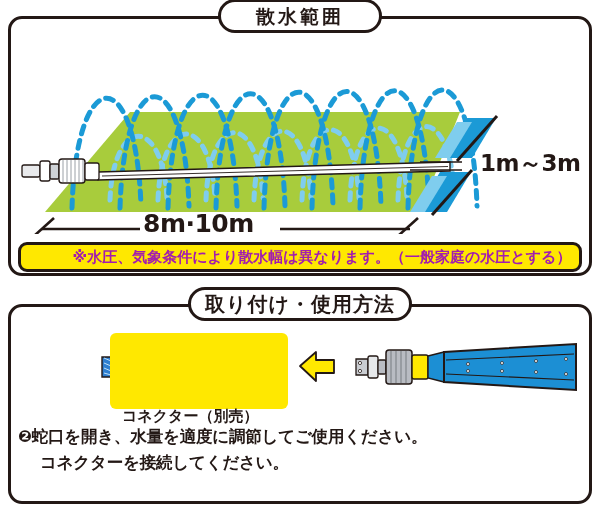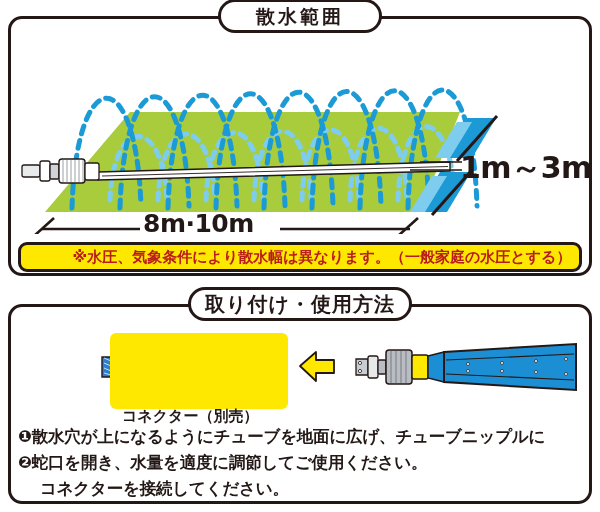--- a/index.html
+++ b/index.html
@@ -87,21 +87,21 @@
     border: 3px solid #231815;
     border-radius: 9px;
     box-sizing: border-box;
     display: flex;
     align-items: center;
     justify-content: center;
   }
   #caution-bar .txt {
     font-size: 15px;
     font-weight: bold;
-    color: #b91c1c;
+    color: #a21caf;
     white-space: nowrap;
     letter-spacing: 0px;
     margin-left: 44px;
   }
 
   
   .usage-art {
     position: absolute;
     left: 16px; top: 330px;
     width: 568px; height: 86px;
@@ -221,21 +221,21 @@
     </g>
 
     <g>
       <line x1="32" y1="207" x2="400" y2="207" stroke="#231815" stroke-width="2.6"></line>
       <line x1="24" y1="214" x2="44" y2="196" stroke="#231815" stroke-width="2.6"></line>
       <line x1="388" y1="214" x2="408" y2="196" stroke="#231815" stroke-width="2.6"></line>
       <rect x="130" y="193" width="140" height="28" fill="#ffffff"></rect>
     </g>
   </svg>
 
-  <div style="position:absolute; left:460px; top:148px; font-size:30px; font-weight:bold; color:#231815; letter-spacing:-0.5px;">1m～3m</div>
+  <div style="position:absolute; left:480px; top:148px; font-size:23px; font-weight:bold; color:#231815; letter-spacing:-0.5px;">1m～3m</div>
 
   <div style="position:absolute; left:143px; top:209px; font-size:25px; font-weight:bold; color:#231815; letter-spacing:-0.5px;">8m·10m</div>
 
   <div id="caution-bar">
     <span class="txt">※水圧、気象条件により散水幅は異なります。（一般家庭の水圧とする）</span>
   </div>
 
   <div class="panel" id="panel-usage"></div>
 
   <div class="title-badge" id="title-usage">
@@ -321,18 +321,17 @@
           <circle cx="520" cy="42" r="1.5"></circle>
         <circle cx="550" cy="29" r="1.5"></circle>
           <circle cx="550" cy="44" r="1.5"></circle>
       </g>
     </g>
   </svg>
 
   <div id="connector-label">コネクター（別売）</div>
 
   <div class="instructions">
-    <div class="instr-line">❶散水穴が上になるようにチューブを地面に広げ、チューブニップルに</div>
     <div class="instr-line">❷蛇口を開き、水量を適度に調節してご使用ください。</div>
     <div class="instr-line indent">コネクターを接続してください。</div>
   </div>
 
 </div>
 
 </body></html>

